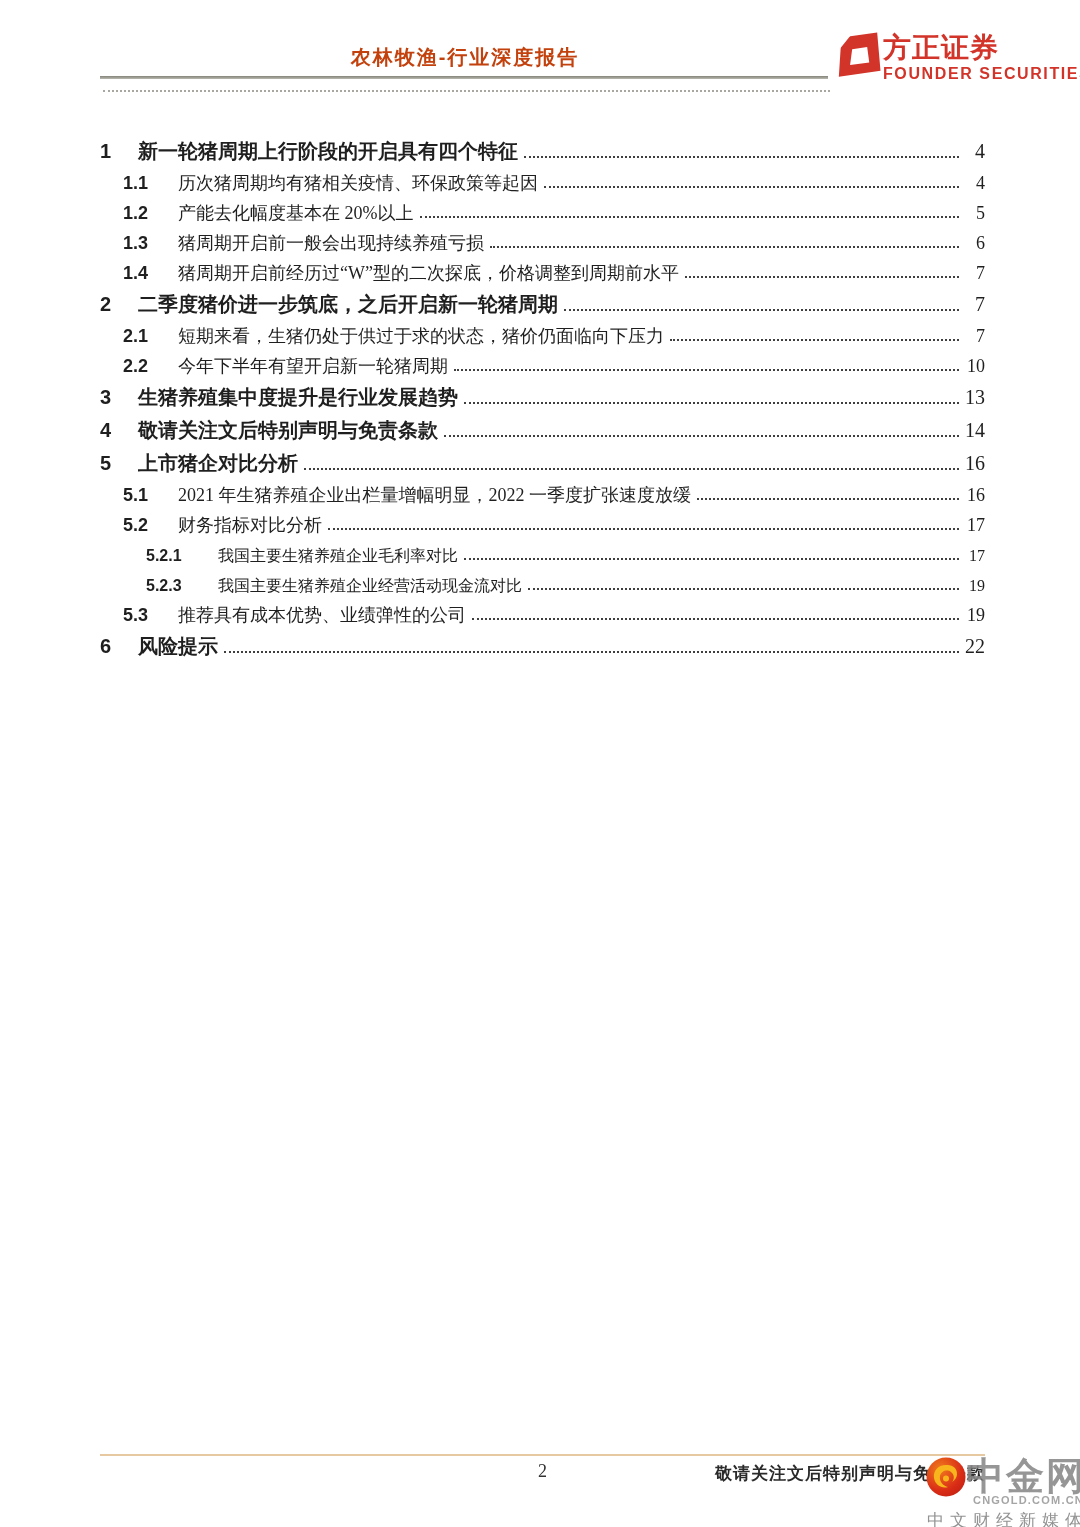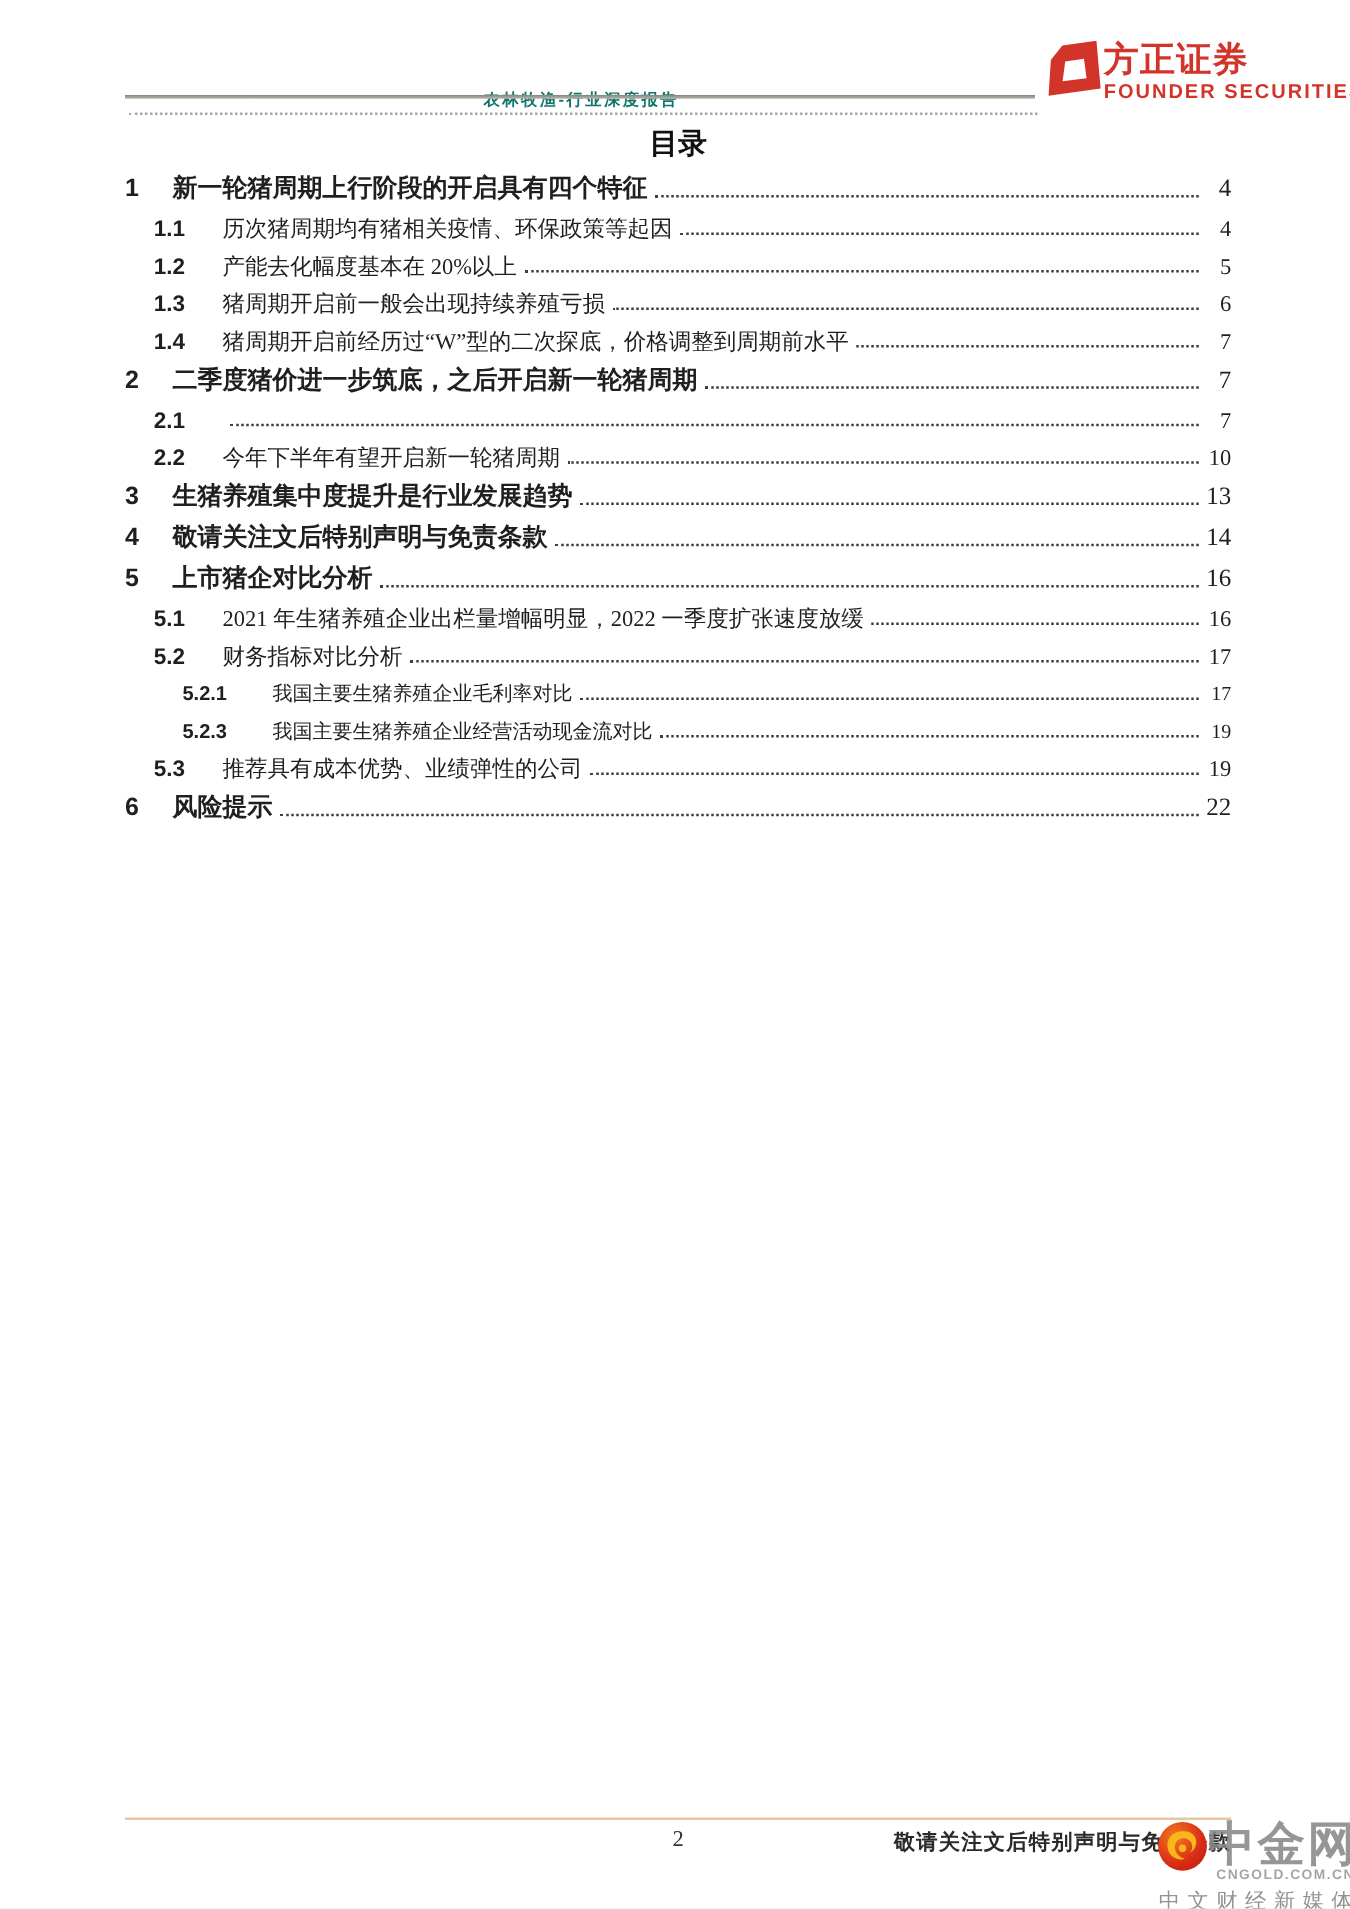--- a/index.html
+++ b/index.html
@@ -11,21 +11,21 @@
     overflow:hidden;
     font-family:"Liberation Serif","DejaVu Serif",serif;
     color:#1f1f1f;
   }
 
   
   .header-title {
     position:absolute; top:44px; left:100px; width:730px;
     text-align:center;
     font-family:"Liberation Sans","DejaVu Sans",sans-serif;
-    font-size:13px; font-weight:600; letter-spacing:2px; color:#0f766e;margin-top:27px;
+    font-size:20px; font-weight:600; letter-spacing:2px; color:#c2410c;
   }
   .header-rule {
     position:absolute; top:76px; left:100px; width:728px; height:3px;
     background:linear-gradient(#84847a,#b9b9af);
   }
   .header-dotted {
     position:absolute; top:90px; left:103px; width:727px; height:0;
     border-top:2px dotted #a8a8a0;
   }
   .brand {
@@ -130,21 +130,20 @@
     <svg class="brand-icon" viewBox="0 0 60 60" aria-hidden="true">
       <path d="M10,9 L53,3 L57,49 L7,56 Z M23,23 L41,20.5 L43.5,39 L20.5,42 Z" fill="#d2342a" fill-rule="evenodd"></path>
       <path d="M2,0 L28,-2 L4,28 Z" fill="#ffffff"></path>
     </svg>
     <div class="brand-text">
       <span class="brand-cn" style="color:#d2342a">方正证券</span>
       <span class="brand-en" style="color:#d2342a">FOUNDER SECURITIES</span>
     </div>
   </div>
 
-  <div class="toc-heading">目录</div>
   <nav class="toc" id="toc">
       <a class="toc-row lvl1" href="#">
         <span class="toc-num">1</span>
         <span class="toc-title">新一轮猪周期上行阶段的开启具有四个特征</span>
         <span class="toc-leader"></span>
         <span class="toc-page">4</span>
       </a>
       <a class="toc-row lvl2" href="#">
         <span class="toc-num">1.1</span>
         <span class="toc-title">历次猪周期均有猪相关疫情、环保政策等起因</span>
@@ -170,20 +169,21 @@
         <span class="toc-page">7</span>
       </a>
       <a class="toc-row lvl1" href="#">
         <span class="toc-num">2</span>
         <span class="toc-title">二季度猪价进一步筑底，之后开启新一轮猪周期</span>
         <span class="toc-leader"></span>
         <span class="toc-page">7</span>
       </a>
       <a class="toc-row lvl2" href="#">
         <span class="toc-num">2.1</span>
+        <span class="toc-title">短期来看，生猪仍处于供过于求的状态，猪价仍面临向下压力</span>
         <span class="toc-leader"></span>
         <span class="toc-page">7</span>
       </a>
       <a class="toc-row lvl2" href="#">
         <span class="toc-num">2.2</span>
         <span class="toc-title">今年下半年有望开启新一轮猪周期</span>
         <span class="toc-leader"></span>
         <span class="toc-page">10</span>
       </a>
       <a class="toc-row lvl1" href="#">

